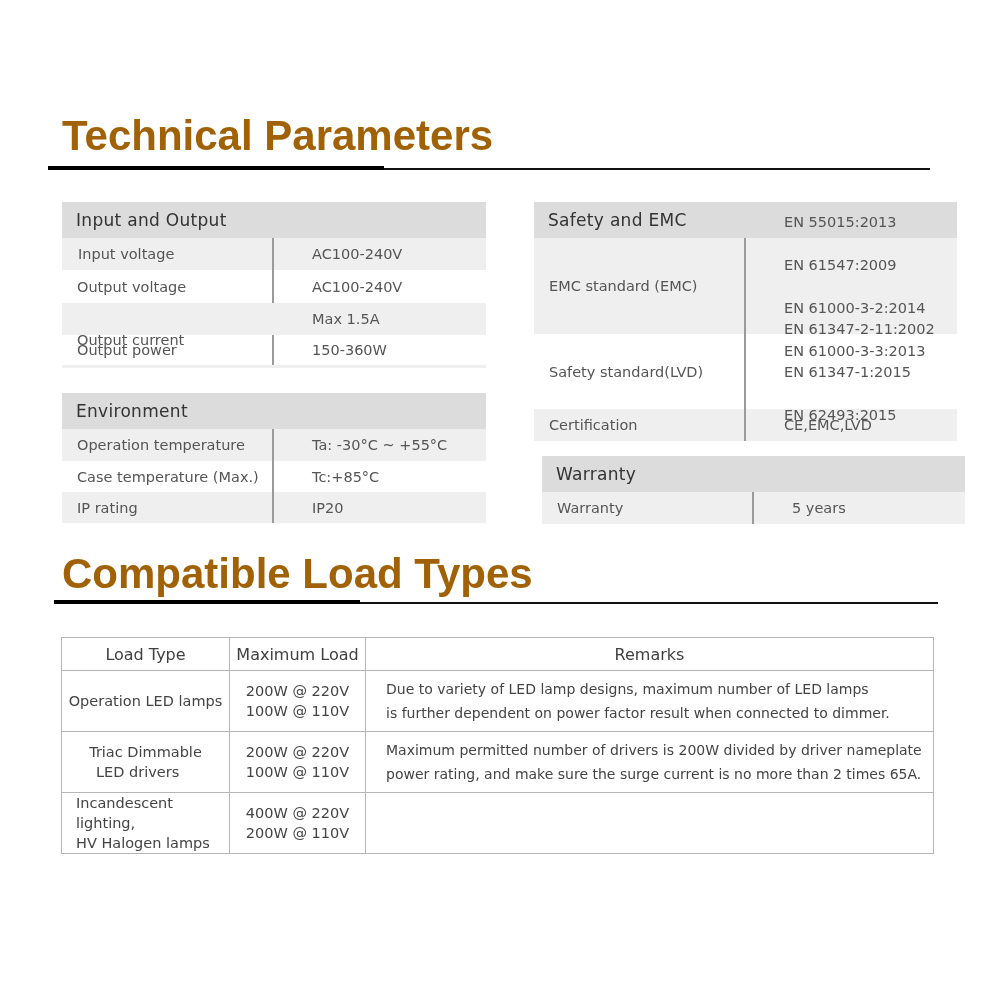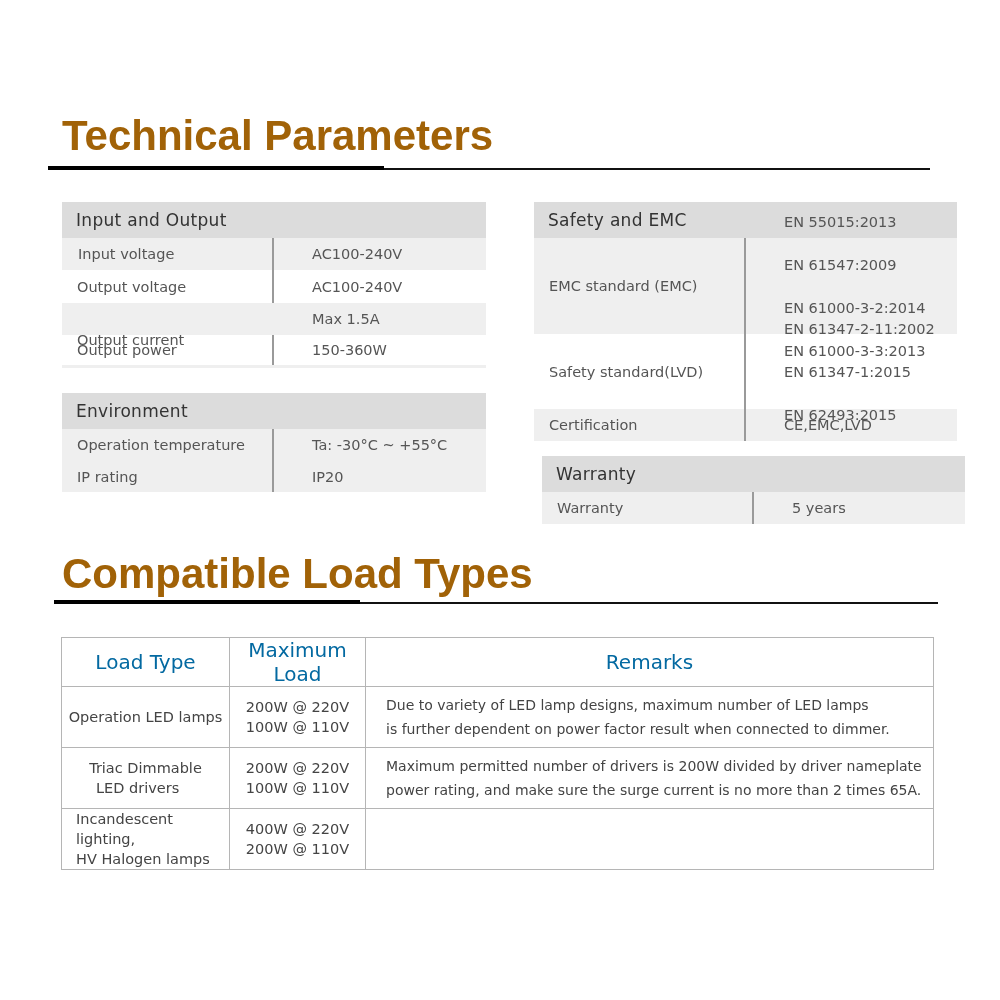--- a/index.html
+++ b/index.html
@@ -23,21 +23,21 @@
   .prow.alt { background: #efefef; }
   .prow .k { padding-left: 15px; display: flex; align-items: center; border-right: 2px solid #9a9a9a; }
   .prow .v { padding-left: 38px; display: flex; align-items: center; }
   .prow .v.multi { flex-direction: column; align-items: flex-start; justify-content: center; line-height: 20px; gap: 23px; }
 
   .load-table {
     position: absolute; left: 61px; top: 637px; width: 873px;
     border-collapse: collapse; font-size: 14.5px; color: #444;
   }
   .load-table th, .load-table td { border: 1.5px solid #b5b5b5; }
-  .load-table th { font-weight: normal; font-size: 20px; color: #0369a1; height: 33px; }
+  .load-table th { font-weight: normal; font-size: 16px; color: #404040; height: 33px; }
   .load-table td { vertical-align: middle; }
   .load-table td.c-type { text-align: center; line-height: 20px; }
   .load-table td.c-load { text-align: center; line-height: 20px; }
   .load-table td.c-rem { padding-left: 20px; line-height: 24px; font-size: 14px; }
 </style>
 </head>
 <body>
 
 <div class="section-title" style="top:112px;">Technical Parameters</div>
 <div class="rule-thin" style="left:48px; top:168px; width:882px;"></div>
@@ -61,20 +61,24 @@
     <div class="k" style="width:212px;">Output power</div>
     <div class="v">150-360W</div>
   </div>
 </div>
 
 <div class="panel" style="left:62px; top:393px; width:424px;">
   <div class="panel-head">Environment</div>
   <div class="prow alt" style="height:32px;">
     <div class="k" style="width:212px;">Operation temperature</div>
     <div class="v">Ta: -30°C ~ +55°C</div>
+  </div>
+  <div class="prow" style="height:31px;">
+    <div class="k" style="width:212px;">Case temperature (Max.)</div>
+    <div class="v">Tc:+85°C</div>
   </div>
   <div class="prow alt" style="height:31px;">
     <div class="k" style="width:212px;">IP rating</div>
     <div class="v">IP20</div>
   </div>
 </div>
 
 <div class="panel" style="left:534px; top:202px; width:423px;">
   <div class="panel-head">Safety and EMC</div>
   <div class="prow alt" style="height:96px;">

